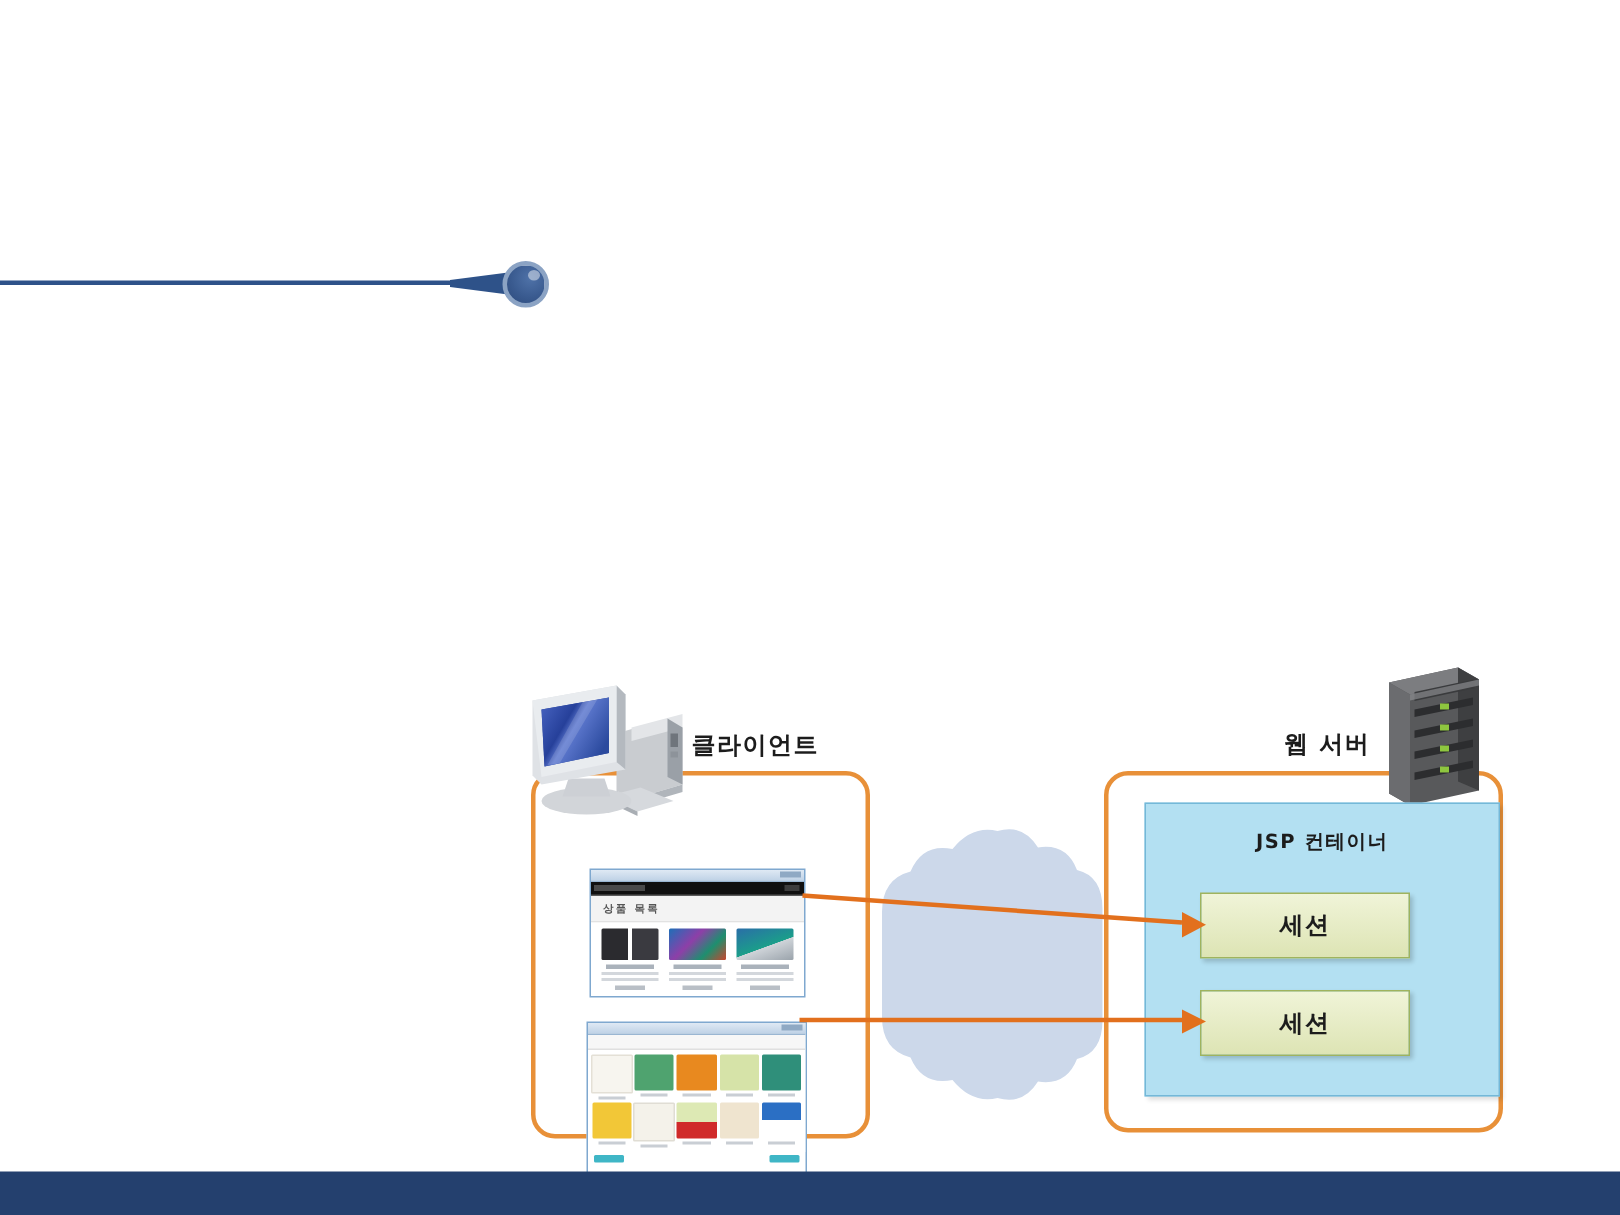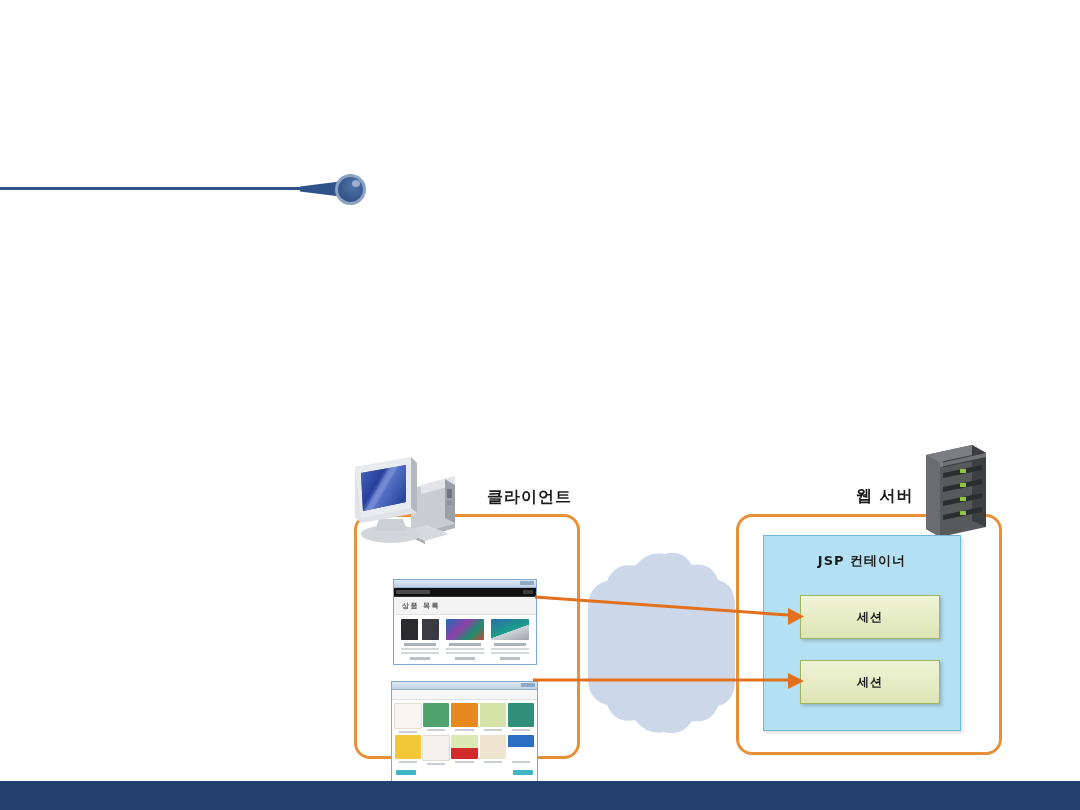--- a/index.html
+++ b/index.html
@@ -96,21 +96,21 @@
 
   
   .node-label {
     position: absolute;
     font-size: 16px;
     font-weight: bold;
     color: #1c1c1c;
     letter-spacing: 1px;
     white-space: nowrap;
   }
-  #client-label { left: 487px; top: 487px; }
+  #client-label { left: 461px; top: 487px; }
   #server-label { left: 856px; top: 486px; }
 
   
   #client-computer {
     position: absolute;
     left: 349px;
     top: 455px;
     width: 112px;
     height: 93px;
   }
@@ -272,21 +272,21 @@
     height: 5px;
     background: #3fb6c6;
     border-radius: 1px;
   }
 
   
   #jsp-container {
     position: absolute;
     left: 763px;
     top: 535px;
-    width: 198px;
+    width: 237px;
     height: 196px;
     box-sizing: border-box;
     background: #b3e0f2;
     border: 1px solid #74b8d8;
     box-shadow: 2px 2px 3px rgba(0,0,0,0.13);
   }
   #jsp-container-title {
     text-align: center;
     font-size: 13px;
     font-weight: bold;
@@ -299,21 +299,21 @@
     left: 36px;
     width: 140px;
     height: 44px;
     box-sizing: border-box;
     background: linear-gradient(#f0f4d8, #dde4b4);
     border: 1px solid #9fb35e;
     box-shadow: 2px 2px 3px rgba(0,0,0,0.18);
     display: flex;
     align-items: center;
     justify-content: center;
-    font-size: 12px;
+    font-size: 16px;
     font-weight: bold;
     color: #1c1c1c;
     letter-spacing: 1px;
     font-family: Liberation Mono, monospace;
   }
   #session-box-1 { top: 59px; }
   #session-box-2 { top: 124px; }
 
   
   #request-arrows {

